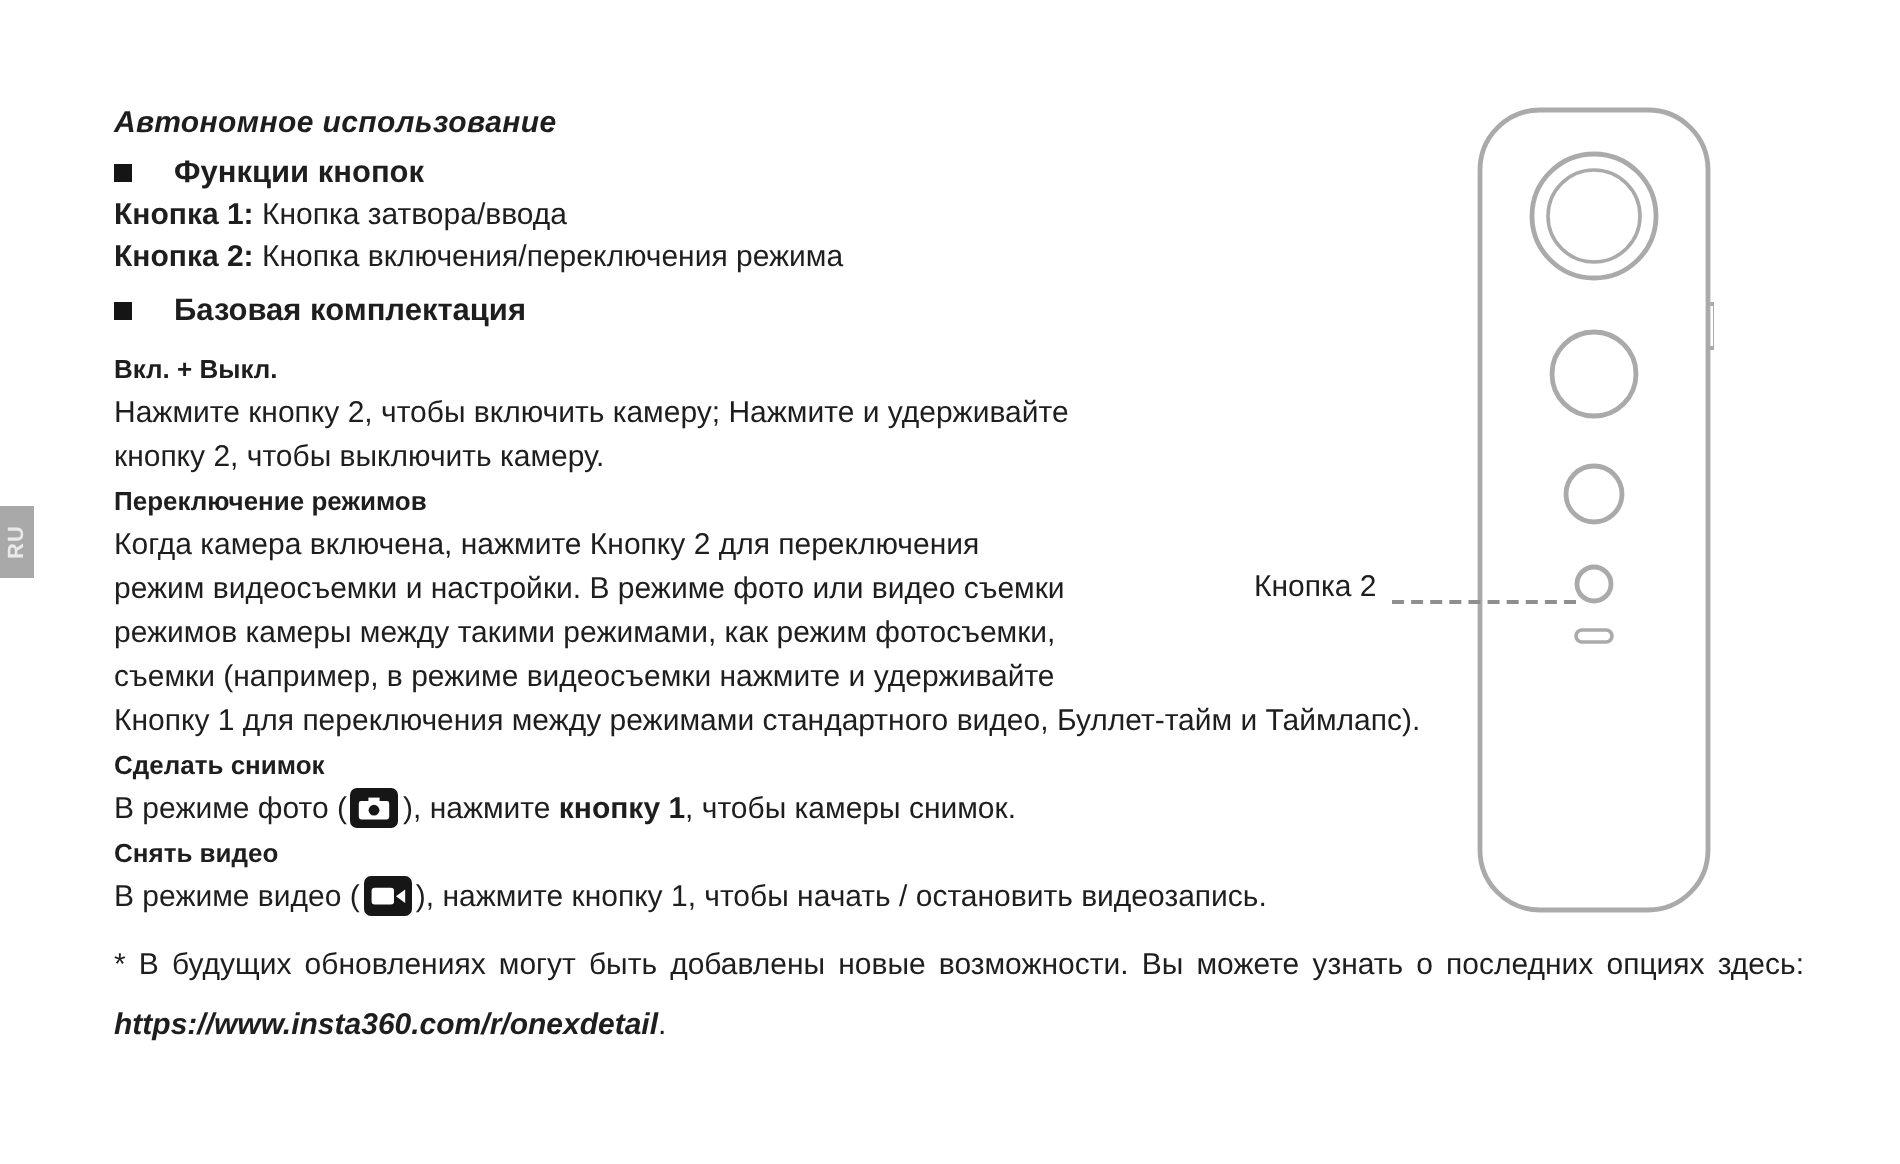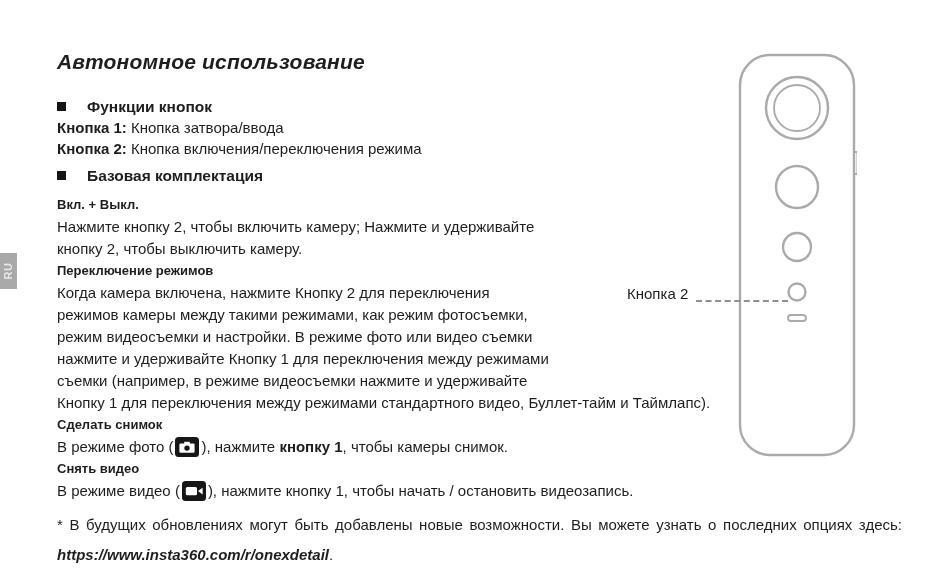--- a/index.html
+++ b/index.html
@@ -10,25 +10,25 @@
     color: #1e1e1e;
     overflow: hidden;
   }
   .page {
     position: relative;
     width: 950px; height: 582px;
     padding: 48px 48px 0 57px;
     background: #fff;
   }
   .doc-title {
-    font-size: 21px;
+    font-size: 15px;
     font-weight: bold;
     font-style: italic;
     line-height: 28px;
-    margin-bottom: 20px;
+    margin-bottom: 0;
     letter-spacing: 0.2px;
   }
   .section-head {
     display: flex;
     align-items: center;
     font-weight: bold;
     font-size: 15.5px;
     line-height: 21px;
   }
   .section-head .bullet-square {
@@ -127,23 +127,22 @@
     <span class="bullet-square"></span>
     <span>Базовая комплектация</span>
   </div>
 
   <div class="para-head h-onoff">Вкл. + Выкл.</div>
   <div class="line">Нажмите кнопку 2, чтобы включить камеру; Нажмите и удерживайте</div>
   <div class="line">кнопку 2, чтобы выключить камеру.</div>
 
   <div class="para-head">Переключение режимов</div>
   <div class="line">Когда камера включена, нажмите Кнопку 2 для переключения</div>
+  <div class="line">режим видеосъемки и настройки. В режиме фото или видео съемки</div>
   <div class="line">режимов камеры между такими режимами, как режим фотосъемки,</div>
-  <div class="line">режим видеосъемки и настройки. В режиме фото или видео съемки</div>
-  <div class="line">нажмите и удерживайте Кнопку 1 для переключения между режимами</div>
   <div class="line">съемки (например, в режиме видеосъемки нажмите и удерживайте</div>
   <div class="line">Кнопку 1 для переключения между режимами стандартного видео, Буллет-тайм и Таймлапс).</div>
 
   <div class="para-head">Сделать снимок</div>
   <div class="inline-line">
     <span>В режиме фото (</span><span class="mode-icon"><svg viewBox="0 0 24 20" width="24" height="20">
           <rect width="24" height="20" rx="3.5" fill="#161616"></rect>
           <path d="M9.2 4.8 L14.8 4.8 L14.8 7.2 L9.2 7.2 Z" fill="#ffffff"></path>
           <rect x="4.4" y="6.5" width="15.2" height="9.2" rx="1.2" fill="#ffffff"></rect>
           <circle cx="12" cy="11.1" r="2.7" fill="#161616"></circle>

